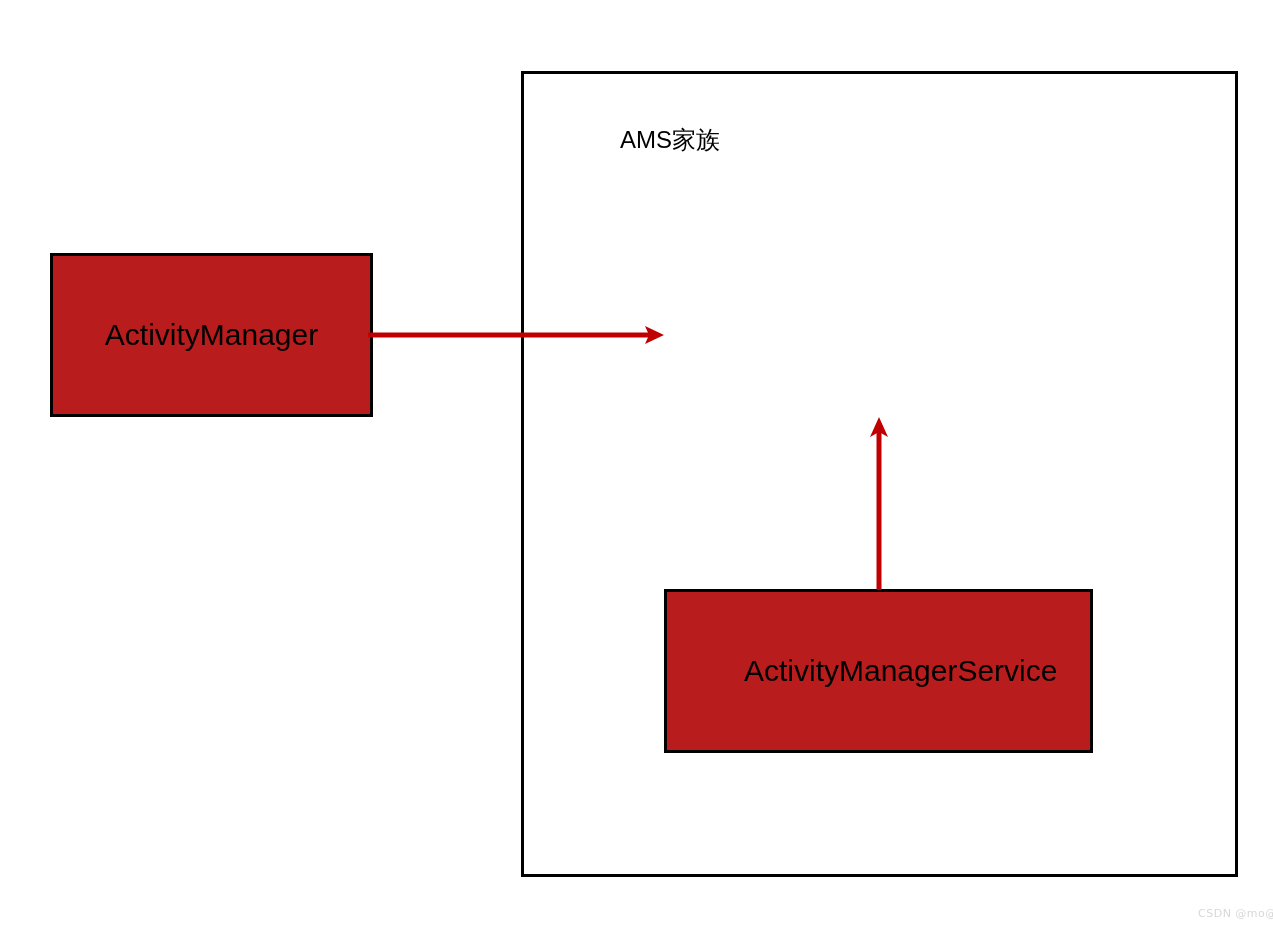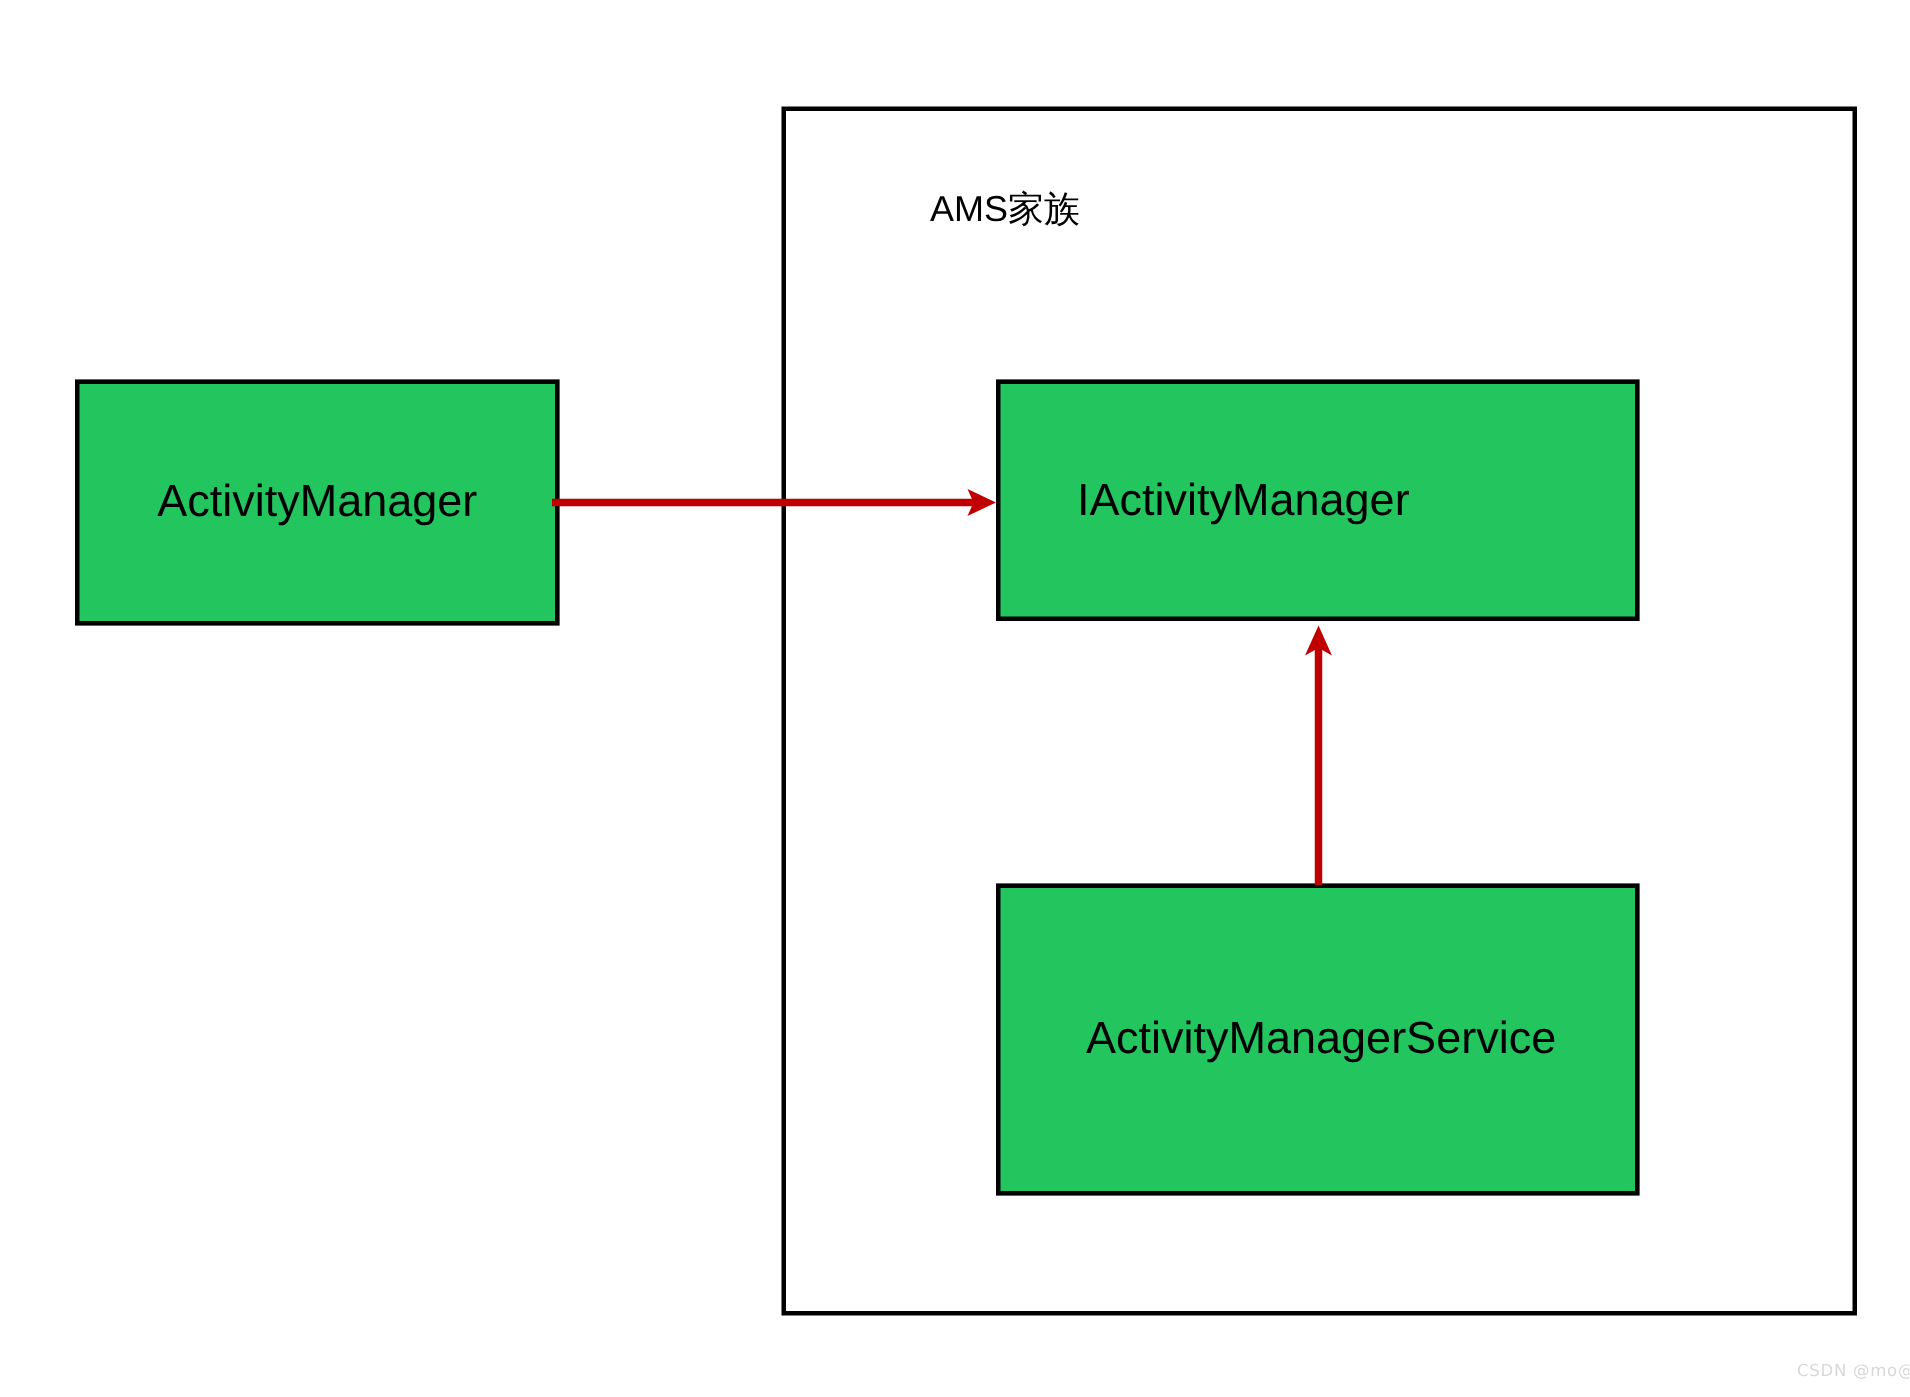--- a/index.html
+++ b/index.html
@@ -33,21 +33,21 @@
     top: 120px;
     font-size: 24px;
     line-height: 40px;
     color: #000000;
     white-space: nowrap;
   }
   .node {
     position: absolute;
     border: 3px solid #000000;
     box-sizing: border-box;
-    background: #22c55e;
+    background: #b91c1c;
     display: flex;
     align-items: center;
     justify-content: center;
     color: #000000;
     font-size: 30px;
     white-space: nowrap;
   }
   #node-activitymanager {
     left: 50px;
     top: 253px;
@@ -59,23 +59,23 @@
     top: 253px;
     width: 429px;
     height: 161px;
     justify-content: flex-start;
     padding-left: 51px;
   }
   #node-activitymanagerservice {
     left: 664px;
     top: 589px;
     width: 429px;
-    height: 208px;
+    height: 164px;
     justify-content: flex-start;
-    padding-left: 57px;
+    padding-left: 77px;
   }
   .arrow-layer {
     position: absolute;
     left: 0;
     top: 0;
     width: 1273px;
     height: 931px;
     pointer-events: none;
   }
   .watermark {
@@ -95,23 +95,20 @@
 <div id="canvas">
 
   <div class="group-box"></div>
 
   <div class="group-title">AMS家族</div>
 
   <div class="node" id="node-activitymanager">
     <span>ActivityManager</span>
   </div>
 
-  <div class="node" id="node-iactivitymanager">
-    <span>IActivityManager</span>
-  </div>
 
   <div class="node" id="node-activitymanagerservice">
     <span>ActivityManagerService</span>
   </div>
 
   <svg class="arrow-layer" viewBox="0 0 1273 931">
     <g>
       <line x1="368" y1="335" x2="651" y2="335" stroke="#c00000" stroke-width="5"></line>
       <polygon points="664,335 645,326 649,335 645,344" fill="#c00000"></polygon>
     </g>

